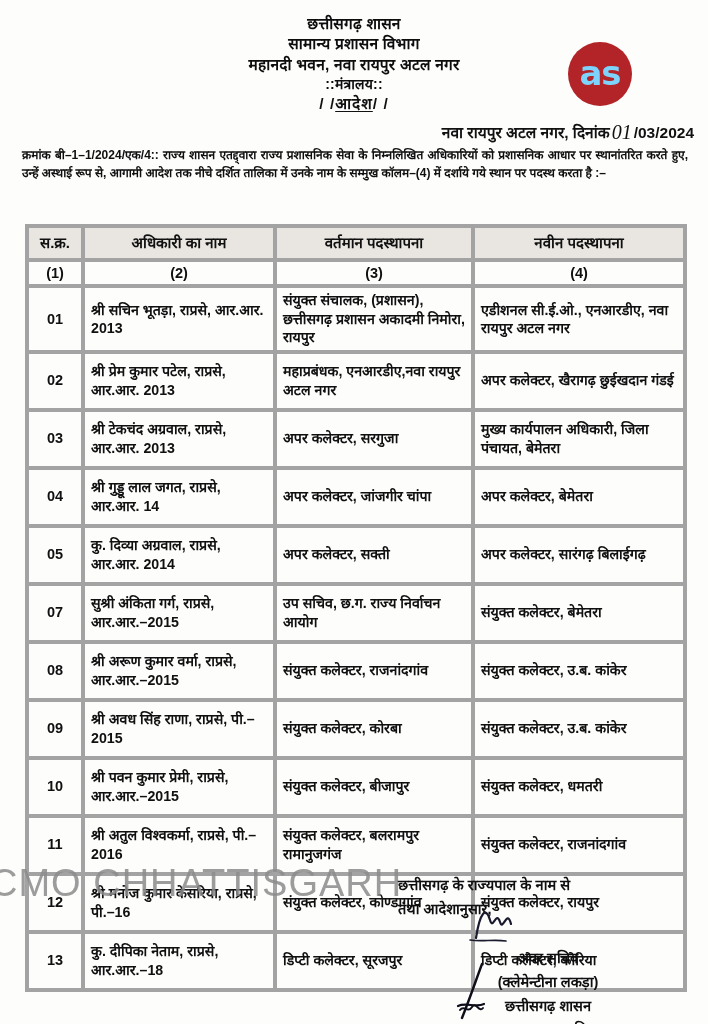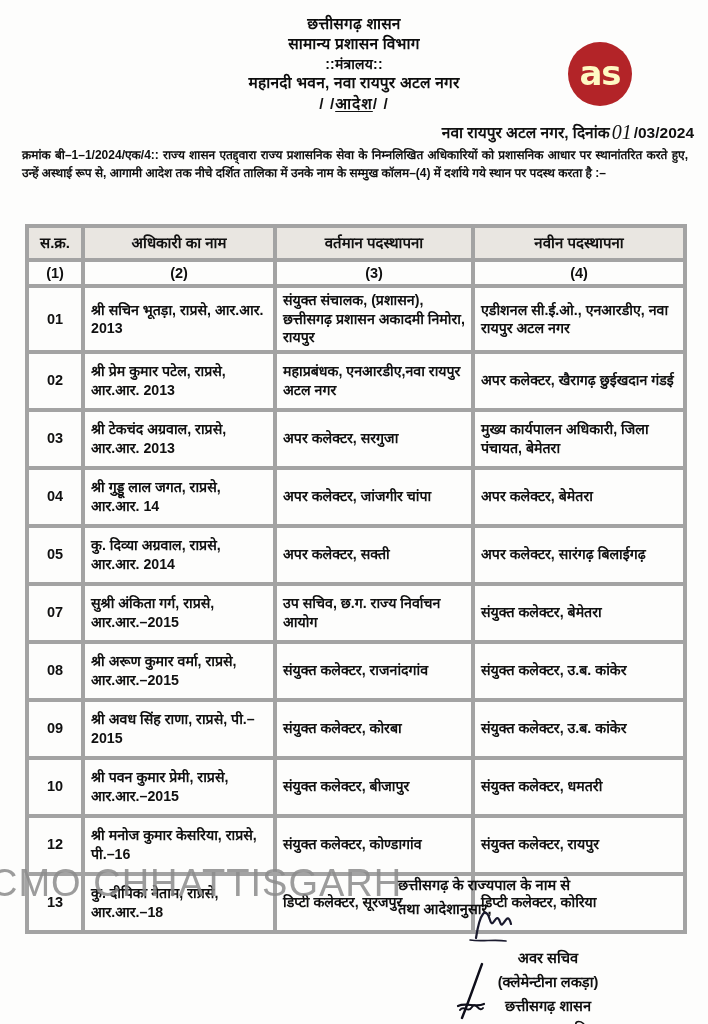--- a/index.html
+++ b/index.html
@@ -75,21 +75,21 @@
     width: 64px;
     height: 64px;
     border-radius: 50%;
     background: #b32428;
     display: flex;
     align-items: center;
     justify-content: center;
     z-index: 4;
   }
   .logo span {
-    color: #fef9c3;
+    color: #7dd3fc;
     font-family: "DejaVu Sans", sans-serif;
     font-size: 34px;
     font-weight: 700;
     line-height: 1;
     letter-spacing: -1px;
     margin-top: -3px;
   }
 
   
   .dateline {
@@ -206,22 +206,22 @@
 </head>
 <body>
 
 <div id="page">
 
   <div class="watermark">CMO CHHATTISGARH</div>
 
   <div class="letterhead">
     <div class="ln">छत्तीसगढ़ शासन</div>
     <div class="ln">सामान्य प्रशासन विभाग</div>
+    <div class="ln addr">महानदी भवन, नवा रायपुर अटल नगर</div>
     <div class="ln small">::मंत्रालय::</div>
-    <div class="ln addr">महानदी भवन, नवा रायपुर अटल नगर</div>
     <div class="order-line"><span>/ /</span><span class="u">आदेश</span><span>/ /</span></div>
   </div>
 
   <div class="logo">
     <span>as</span>
   </div>
 
   <div class="dateline"><span>नवा रायपुर अटल नगर, दिनांक</span><span class="hand-date">01</span><span>/</span><span>03</span><span>/</span><span>2024</span></div>
 
   <div class="body-para">क्रमांक बी–1–1/2024/एक/4:: राज्य शासन एतद्द्वारा राज्य प्रशासनिक सेवा के निम्नलिखित अधिकारियों को प्रशासनिक आधार पर स्थानांतरित करते हुए, उन्हें अस्थाई रूप से, आगामी आदेश तक नीचे दर्शित तालिका में उनके नाम के सम्मुख कॉलम–(4) में दर्शाये गये स्थान पर पदस्थ करता है :–</div>
@@ -296,20 +296,26 @@
         <td class="c-cur">संयुक्त कलेक्टर, कोरबा</td>
         <td class="c-new">संयुक्त कलेक्टर, उ.ब. कांकेर</td>
       </tr>
       <tr class="row-tall">
         <td class="c-sr">10</td>
         <td class="c-name">श्री पवन कुमार प्रेमी, राप्रसे, आर.आर.–2015</td>
         <td class="c-cur">संयुक्त कलेक्टर, बीजापुर</td>
         <td class="c-new">संयुक्त कलेक्टर, धमतरी</td>
       </tr>
       <tr class="row-tall">
+        <td class="c-sr">11</td>
+        <td class="c-name">श्री अतुल विश्वकर्मा, राप्रसे, पी.–2016</td>
+        <td class="c-cur">संयुक्त कलेक्टर, बलरामपुर रामानुजगंज</td>
+        <td class="c-new">संयुक्त कलेक्टर, राजनांदगांव</td>
+      </tr>
+      <tr class="row-tall">
         <td class="c-sr">12</td>
         <td class="c-name">श्री मनोज कुमार केसरिया, राप्रसे, पी.–16</td>
         <td class="c-cur">संयुक्त कलेक्टर, कोण्डागांव</td>
         <td class="c-new">संयुक्त कलेक्टर, रायपुर</td>
       </tr>
       <tr class="row-tall">
         <td class="c-sr">13</td>
         <td class="c-name">कु. दीपिका नेताम, राप्रसे, आर.आर.–18</td>
         <td class="c-cur">डिप्टी कलेक्टर, सूरजपुर</td>
         <td class="c-new">डिप्टी कलेक्टर, कोरिया</td>

